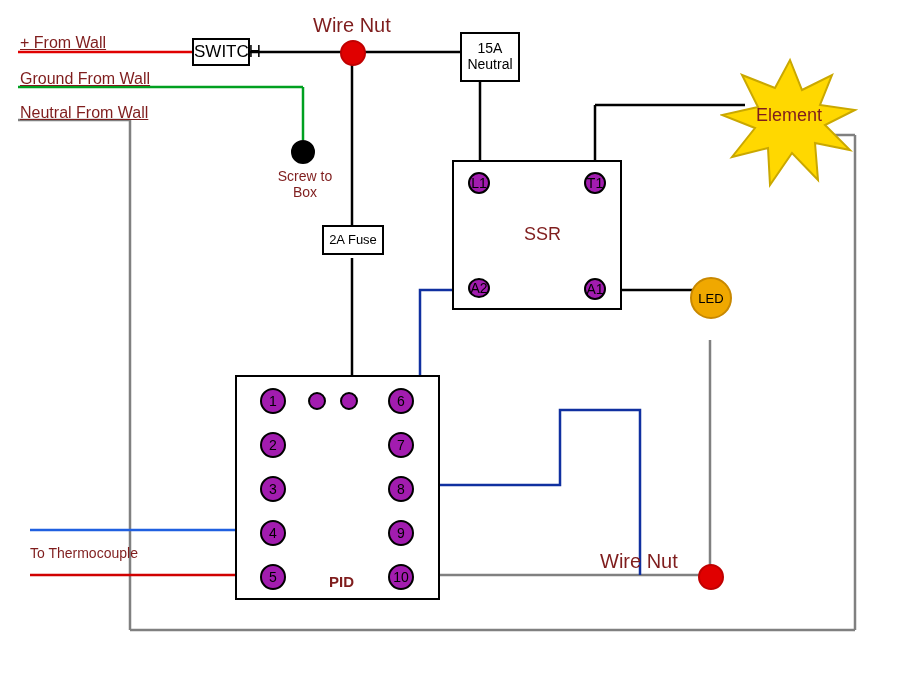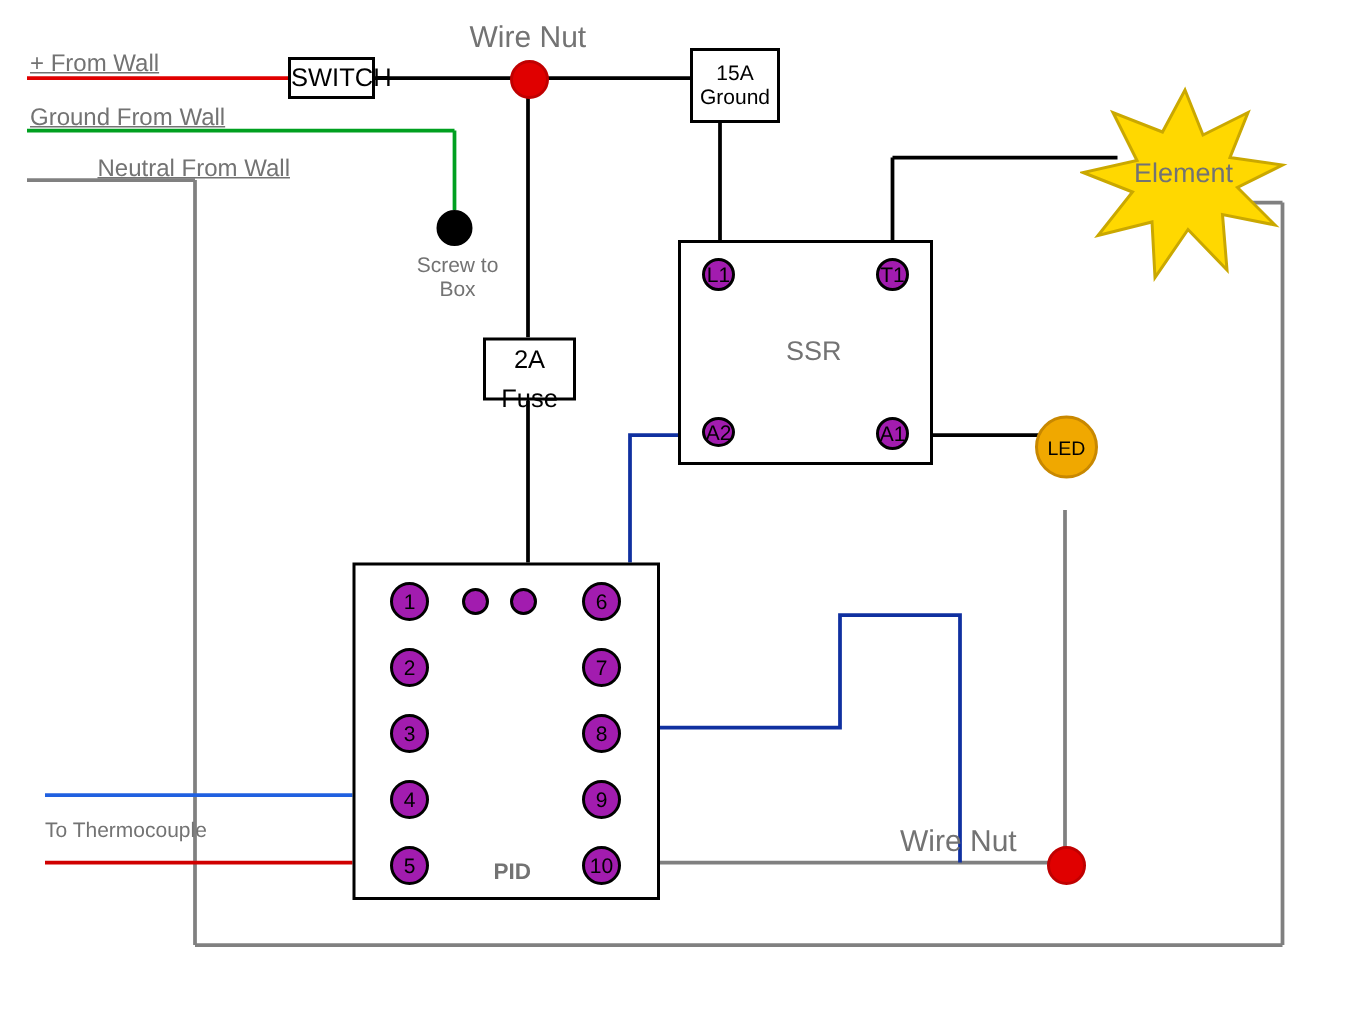--- a/index.html
+++ b/index.html
@@ -10,21 +10,21 @@
   }
   .canvas {
     position: relative;
     width: 900px;
     height: 675px;
     background: #fff;
   }
   .label {
     position: absolute;
     font-size: 16px;
-    color: #737373;
+    color: #7f1d1d;
     white-space: nowrap;
   }
   .underline { text-decoration: underline; }
   .center { text-align: center; }
   .detail { font-size: 14px; }
   .tiny { font-size: 9px; }
   .box {
     position: absolute;
     border: 2px solid #000;
     background: #fff;
@@ -94,39 +94,39 @@
     <polyline points="400,485 560,485 560,410 640,410 640,575" fill="none" stroke="#1030a0" stroke-width="2.5"></polyline>
 
     <line x1="30" y1="530" x2="260" y2="530" stroke="#2060e0" stroke-width="2.5"></line>
 
     <line x1="30" y1="575" x2="260" y2="575" stroke="#d00000" stroke-width="2.5"></line>
 
   </svg>
 
   <div class="label underline" style="left:20px; top:34px;">+ From Wall</div>
   <div class="label underline" style="left:20px; top:70px;">Ground  From Wall</div>
-  <div class="label underline" style="left:20px; top:104px;margin-left:45px;">Neutral From Wall</div>
+  <div class="label underline" style="left:20px; top:104px;">Neutral From Wall</div>
 
   <div class="box center" style="left:192px; top:38px; width:58px; height:28px; line-height:24px; font-size:17px;">
     <span>SWITCH</span>
   </div>
 
   <div class="label" style="left:313px; top:14px; font-size:20px;">Wire Nut</div>
   <div class="circle" style="left:340px; top:40px; width:26px; height:26px; background:#e00000; border-color:#c00000;"></div>
 
   <div class="box center" style="left:460px; top:32px; width:60px; height:50px; font-size:14px; padding-top:6px;">
     <span style="white-space:pre-line;">15A
-Ground</span>
+Neutral</span>
   </div>
 
   <div class="circle" style="left:291px; top:140px; width:24px; height:24px; background:#000;"></div>
   <div class="label detail center" style="left:270px; top:168px; width:70px; white-space:pre-line;">Screw to
 Box</div>
 
-  <div class="box center" style="left:322px; top:225px; width:62px; height:42px; line-height:26px; font-size:17px;">
+  <div class="box center" style="left:322px; top:225px; width:62px; height:30px; line-height:26px; font-size:13px;">
     <span>2A Fuse</span>
   </div>
 
   <div class="box" style="left:452px; top:160px; width:170px; height:150px;">
     <div class="label" style="left:70px; top:62px; font-size:18px; position:absolute;">SSR</div>
   </div>
   <div class="circle tiny" style="left:468px; top:172px; width:22px; height:22px;">
       <span>L1</span>
     </div>
   <div class="circle tiny" style="left:584px; top:172px; width:22px; height:22px;">

